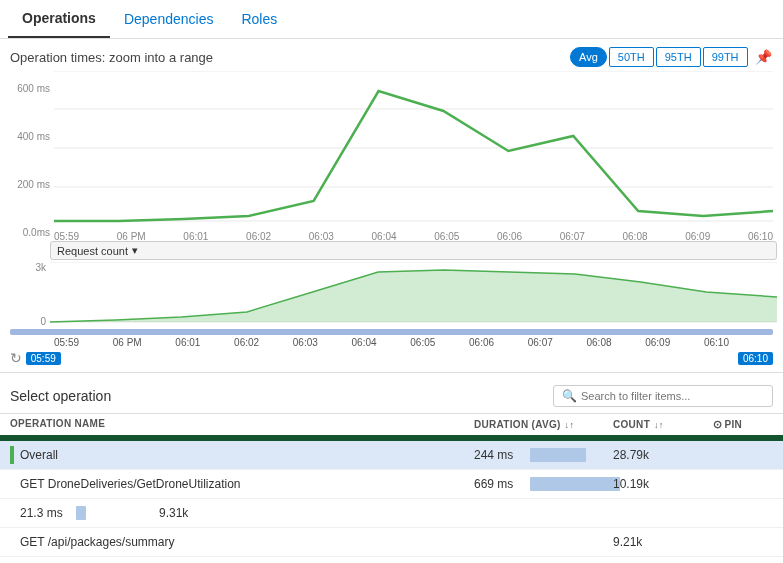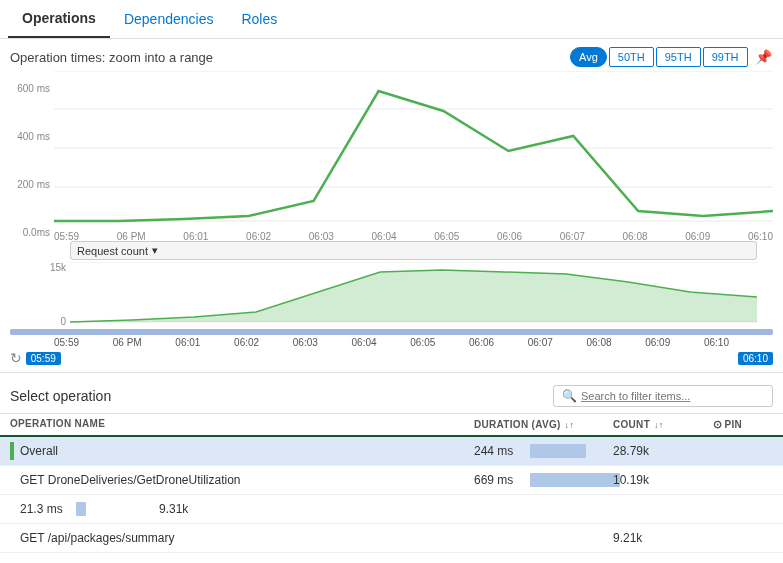--- a/index.html
+++ b/index.html
@@ -19,24 +19,24 @@
     .pin-icon { margin-left: 6px; color: #888; cursor: pointer; font-size: 14px; }
     .req-dropdown { font-size: 11px; border: 1px solid #ccc; background: #f5f5f5; padding: 2px 6px; border-radius: 3px; cursor: pointer; display: flex; align-items: center; gap: 4px; }
 
     
     .divider { height: 1px; background: #ddd; margin: 6px 0; }
 
     
     .ops-header { display: flex; justify-content: space-between; align-items: center; padding: 6px 10px; }
     .ops-title { font-size: 14px; font-weight: 400; color: #333; }
     .search-box { display: flex; align-items: center; border: 1px solid #ccc; border-radius: 3px; padding: 3px 8px; width: 220px; background: #fff; }
-    .search-box input { border: none; outline: none; font-size: 11px; color: #888; width: 100%; text-decoration: underline; }
-
-    
-    .table-header { display: flex; padding: 4px 10px; border-bottom: 2px solid #14532d; border-top: 1px solid #ddd; font-size: 10px; font-weight: 600; color: #555; text-transform: uppercase; letter-spacing: 0.3px; }
+    .search-box input { border: none; outline: none; font-size: 11px; color: #888; width: 100%; }
+
+    
+    .table-header { display: flex; padding: 4px 10px; border-bottom: 6px solid #14532d; border-top: 1px solid #ddd; font-size: 10px; font-weight: 600; color: #555; text-transform: uppercase; letter-spacing: 0.3px; }
     .col-name { flex: 1; }
     .col-duration { width: 139px; display: flex; align-items: center; gap: 4px; }
     .col-count { width: 100px; display: flex; align-items: center; gap: 4px; }
     .col-pin { width: 60px; display: flex; align-items: center; gap: 2px; }
     .sort-arrow { font-size: 9px; color: #666; }
 
     .table-row { display: flex; align-items: center; padding: 5px 10px; border-bottom: 1px solid #f0f0f0; }
     .table-row.highlighted { background: #dce8f7; }
     .row-indicator { width: 4px; height: 18px; background: #4caf50; margin-right: 6px; flex-shrink: 0; }
     .row-indicator.hidden { background: transparent; }
@@ -93,30 +93,30 @@
     <span>06:04</span>
     <span>06:05</span>
     <span>06:06</span>
     <span>06:07</span>
     <span>06:08</span>
     <span>06:09</span>
     <span>06:10</span>
   </div>
 </div>
 
-<div style="position:relative; padding: 0 26px;">
+<div style="position:relative; padding: 0 6px;">
   <div style="margin-left:44px; margin-bottom:2px;">
     <div class="req-dropdown">
       <span>Request count</span>
       <span>▾</span>
     </div>
   </div>
   <div style="position:relative; display:flex; height:65px;">
     <div style="width:44px; display:flex; flex-direction:column; justify-content:space-between; font-size:10px; color:#888; text-align:right; padding-right:4px;">
-      <span>15k</span>
+      <span>3k</span>
       <span>0</span>
     </div>
     <svg style="flex:1; height:65px;" viewBox="0 0 720 65" preserveAspectRatio="none">
       <line x1="0" y1="0" x2="720" y2="0" stroke="#e8e8e8" stroke-width="1"></line>
       <line x1="0" y1="60" x2="720" y2="60" stroke="#e8e8e8" stroke-width="1"></line>
 
       <polygon points="0,60 65,58 130,55 195,50 260,30 325,10 390,8 455,10 520,12 585,20 650,30 720,35 720,60 0,60" fill="rgba(76,175,80,0.25)" stroke="none"></polygon>
       <polyline points="0,60 65,58 130,55 195,50 260,30 325,10 390,8 455,10 520,12 585,20 650,30 720,35" fill="none" stroke="#4caf50" stroke-width="1.5"></polyline>
     </svg>
   </div>

